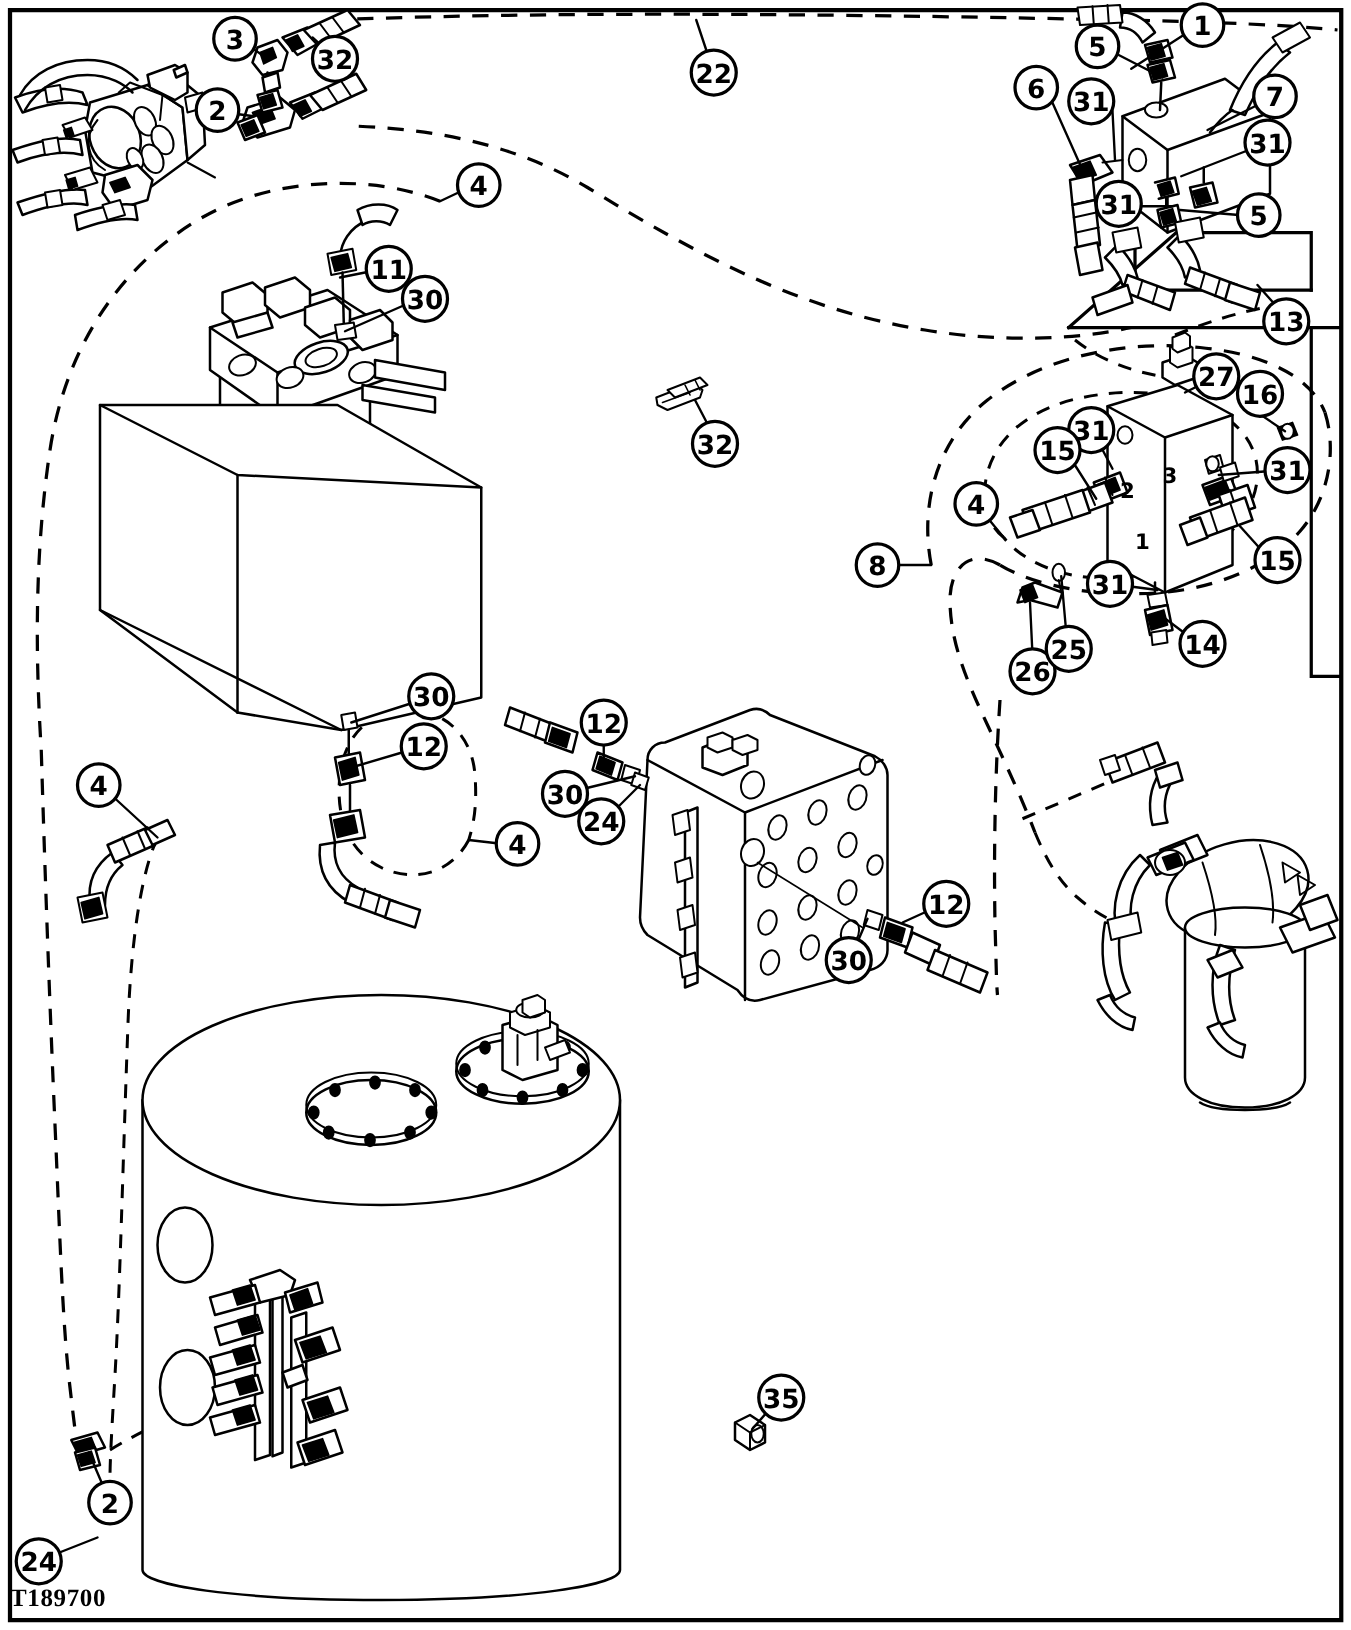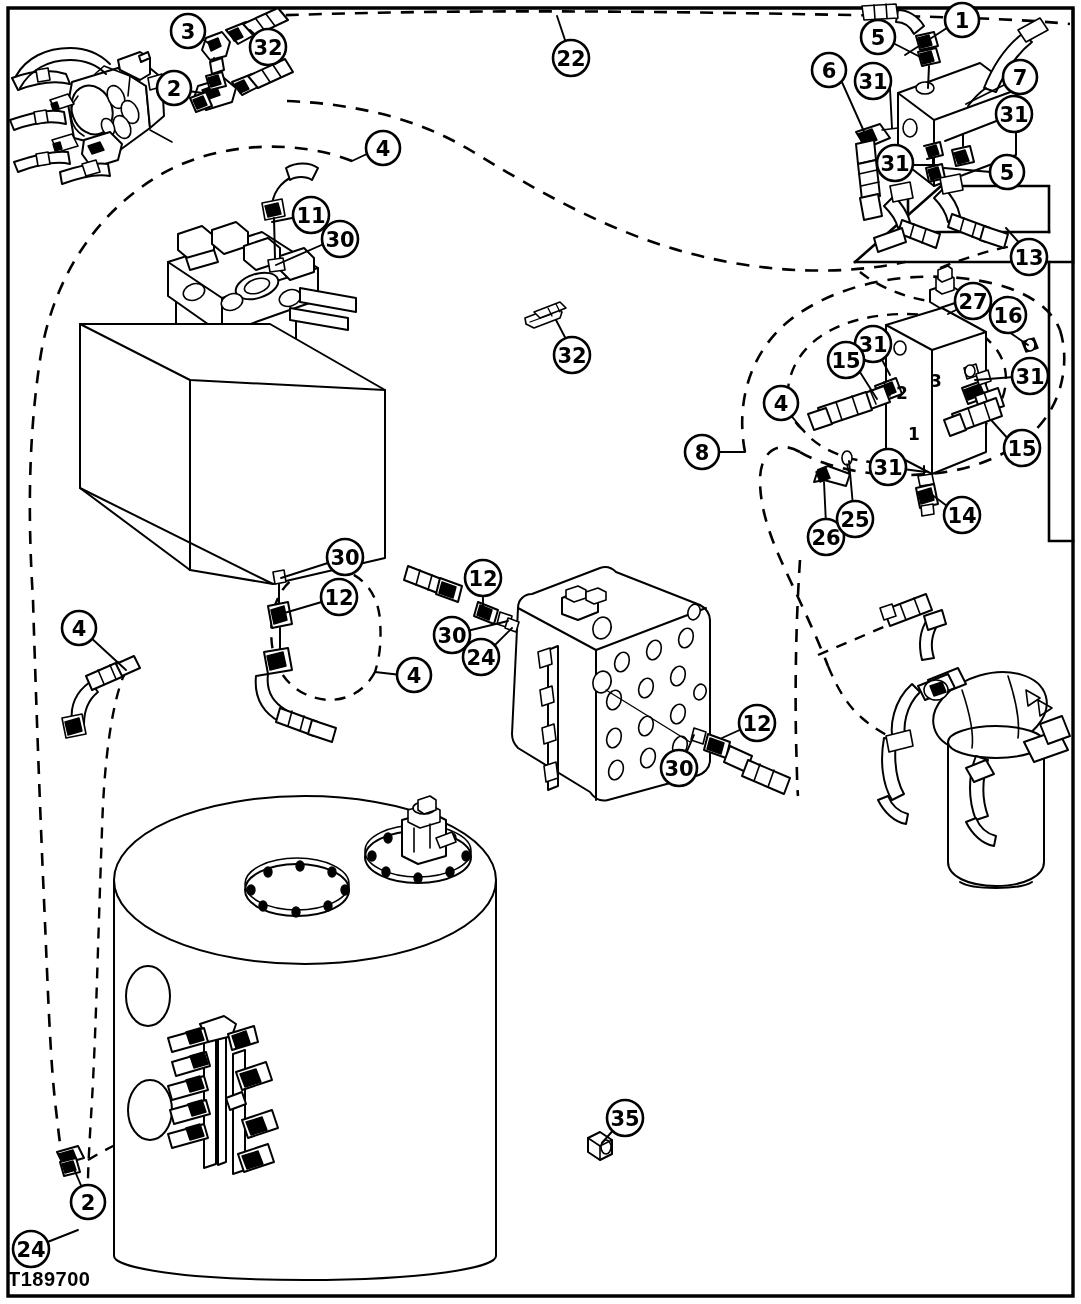--- a/index.html
+++ b/index.html
@@ -32,21 +32,21 @@
     fill:#000;
   }
   .port-t{
     font-family:"DejaVu Sans", sans-serif;
     font-size:17px;font-weight:700;
     text-anchor:middle;dominant-baseline:central;
     fill:#000;
   }
   #partno{
     position:absolute;left:8px;top:1268px;
-    font-family:Liberation Sans, sans-serif;
+    font-family:Liberation Serif, serif;
     font-size:20px;font-weight:700;letter-spacing:0.5px;
     color:#000;white-space:nowrap;
   }
 </style>
 </head>
 <body>
 
 <div id="sheet">
 
   <svg width="1081" height="1304" viewBox="0 0 1081 1304">

